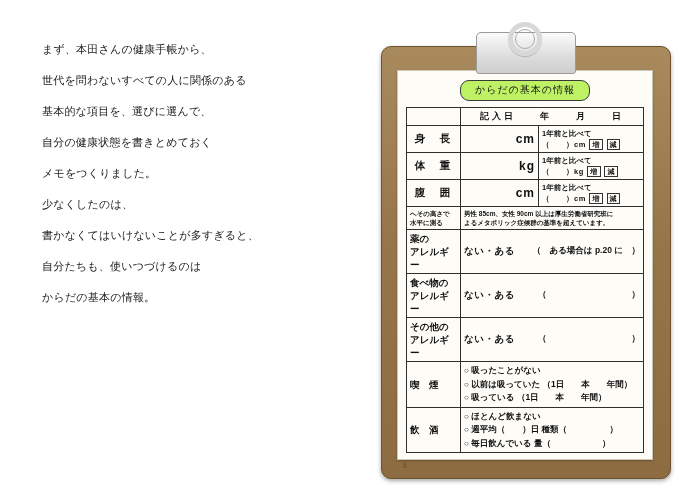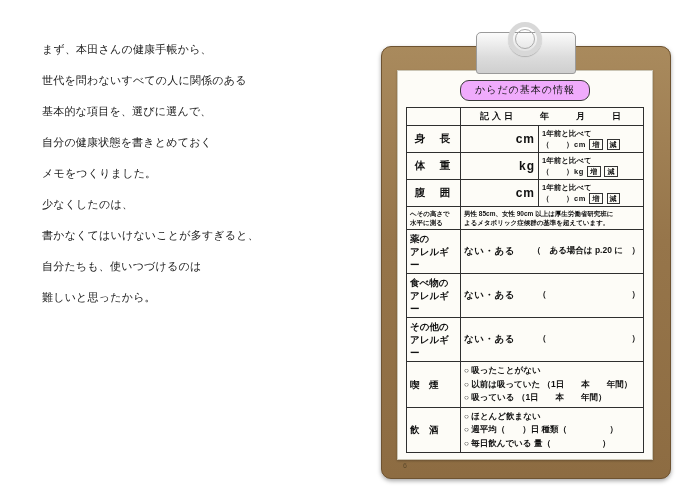--- a/index.html
+++ b/index.html
@@ -104,21 +104,21 @@
     margin-bottom: 6px;
   }
   .title-badge {
     display: inline-block;
     border: 1px solid #3a3a3a;
     border-radius: 9px;
     padding: 2px 14px 3px 14px;
     font-size: 10px;
     color: #111;
     letter-spacing: 1px;
-    background: #f0abfc;
+    background: #bef264;
   }
 
   table.form {
     width: 100%;
     border-collapse: collapse;
     font-size: 8.5px;
     color: #111;
     table-layout: fixed;
   }
   table.form td {
@@ -219,21 +219,21 @@
 
 <div id="left-text">
   <div class="line">まず、本田さんの健康手帳から、</div>
   <div class="line">世代を問わないすべての人に関係のある</div>
   <div class="line">基本的な項目を、選びに選んで、</div>
   <div class="line">自分の健康状態を書きとめておく</div>
   <div class="line">メモをつくりました。</div>
   <div class="line">少なくしたのは、</div>
   <div class="line">書かなくてはいけないことが多すぎると、</div>
   <div class="line">自分たちも、使いつづけるのは</div>
-  <div class="line">難しいと思ったから。</div>
+  <div class="line">からだの基本の情報。</div>
 </div>
 
 <div id="clipboard">
 
   <div class="board"></div>
   <div class="clip-base"></div>
   <div class="clip-ring"></div>
 
   <div class="paper">
 

